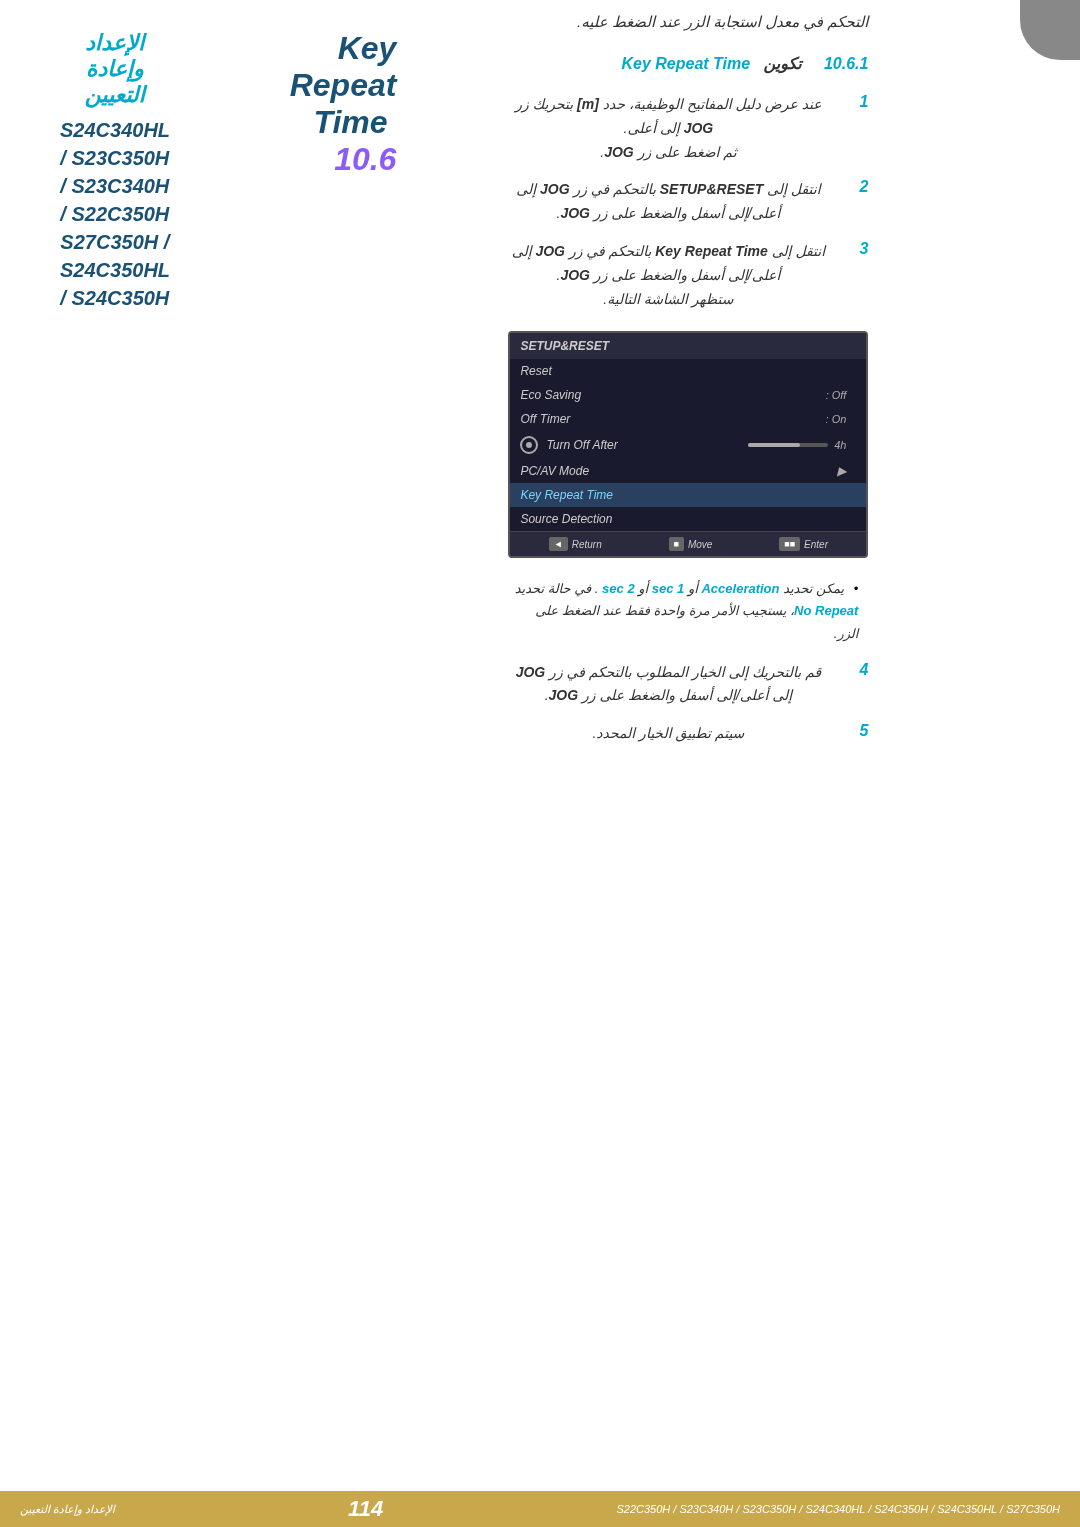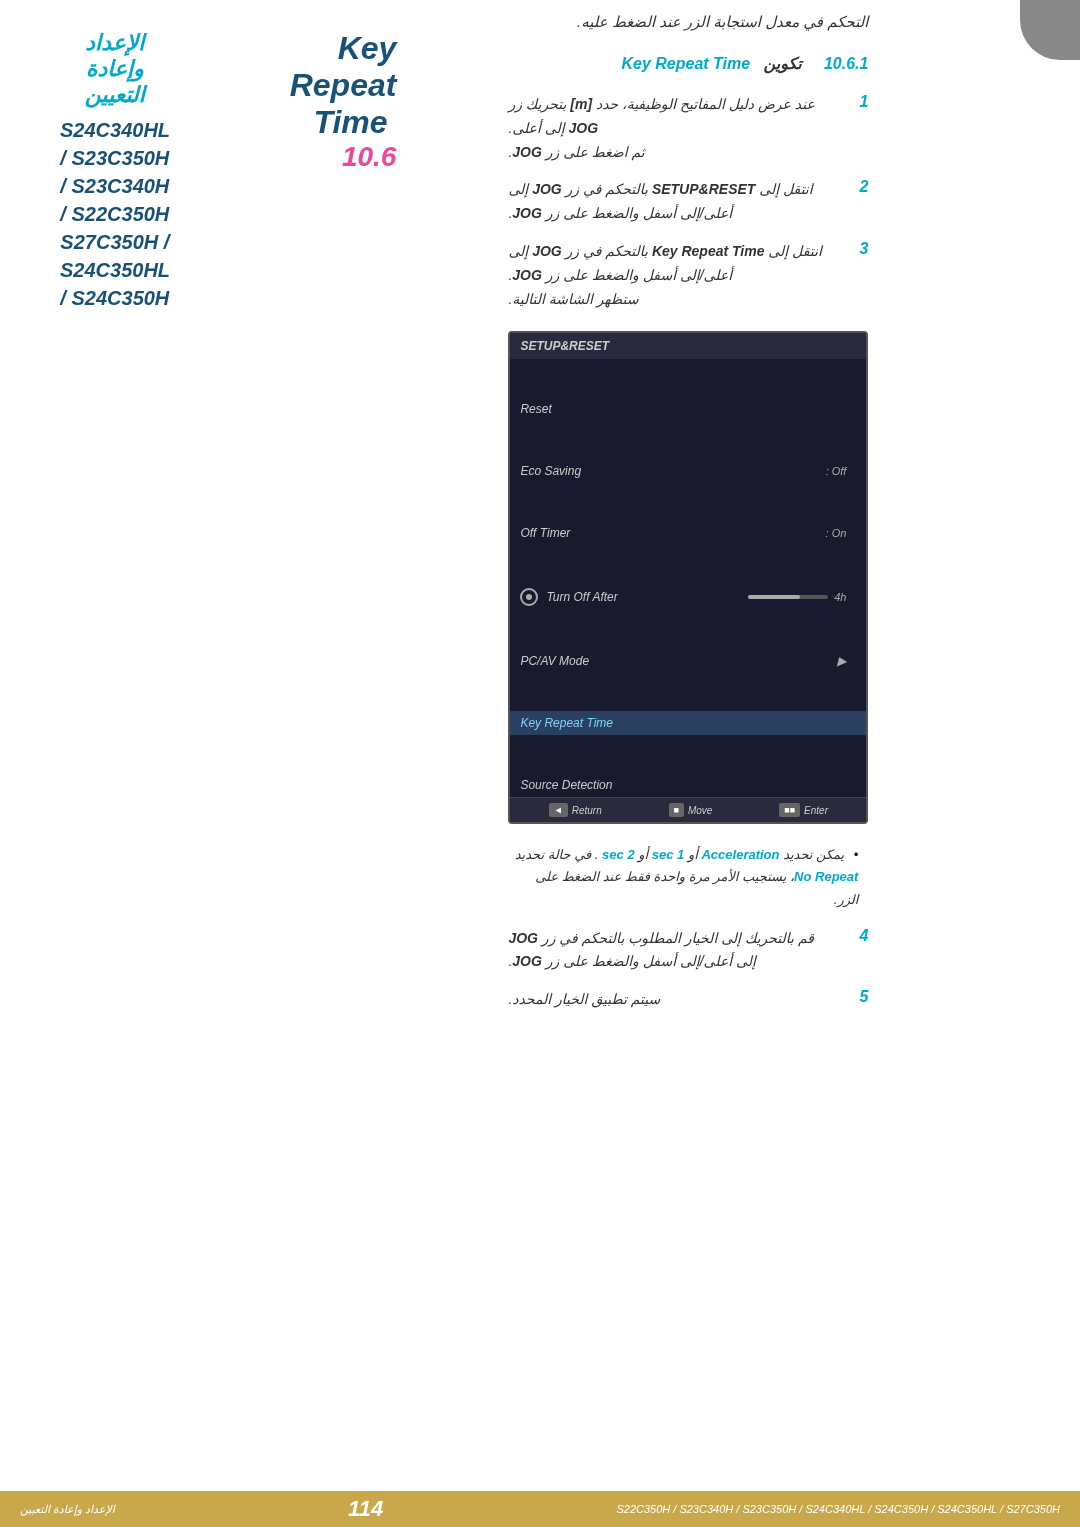--- a/index.html
+++ b/index.html
@@ -62,22 +62,22 @@
       direction: ltr;
     }
 
     .section-title-text {
       font-size: 32px;
       color: #1a5276;
       font-weight: bold;
     }
 
     .section-number {
-      font-size: 28px;
-      color: #ec4899;
+      font-size: 32px;
+      color: #8b5cf6;
       font-weight: bold;
     }
 
     
     .content {
       padding: 10px 52px;
       direction: rtl;
     }
 
     .intro-text {
@@ -134,21 +134,21 @@
       font-weight: bold;
       min-width: 30px;
       text-align: right;
       margin-left: 10px;
     }
 
     .step-text {
       font-size: 14px;
       color: #333;
       line-height: 1.7;
-      text-align: left;
+      text-align: center;
       flex: 1;
       direction: rtl;
     }
 
     .step-text .eng {
       direction: ltr;
       display: inline;
       font-weight: bold;
     }
 
@@ -175,21 +175,20 @@
       padding: 0;
     }
 
     .menu-row {
       display: flex;
       align-items: center;
       padding: 5px 20px 5px 10px;
       color: #ccc;
       font-size: 12px;
       position: relative;
-      margin-top: 38px;
     }
 
     .menu-icon {
       width: 18px;
       height: 18px;
       border: 2px solid #aaa;
       border-radius: 50%;
       margin-right: 8px;
       display: flex;
       align-items: center;

